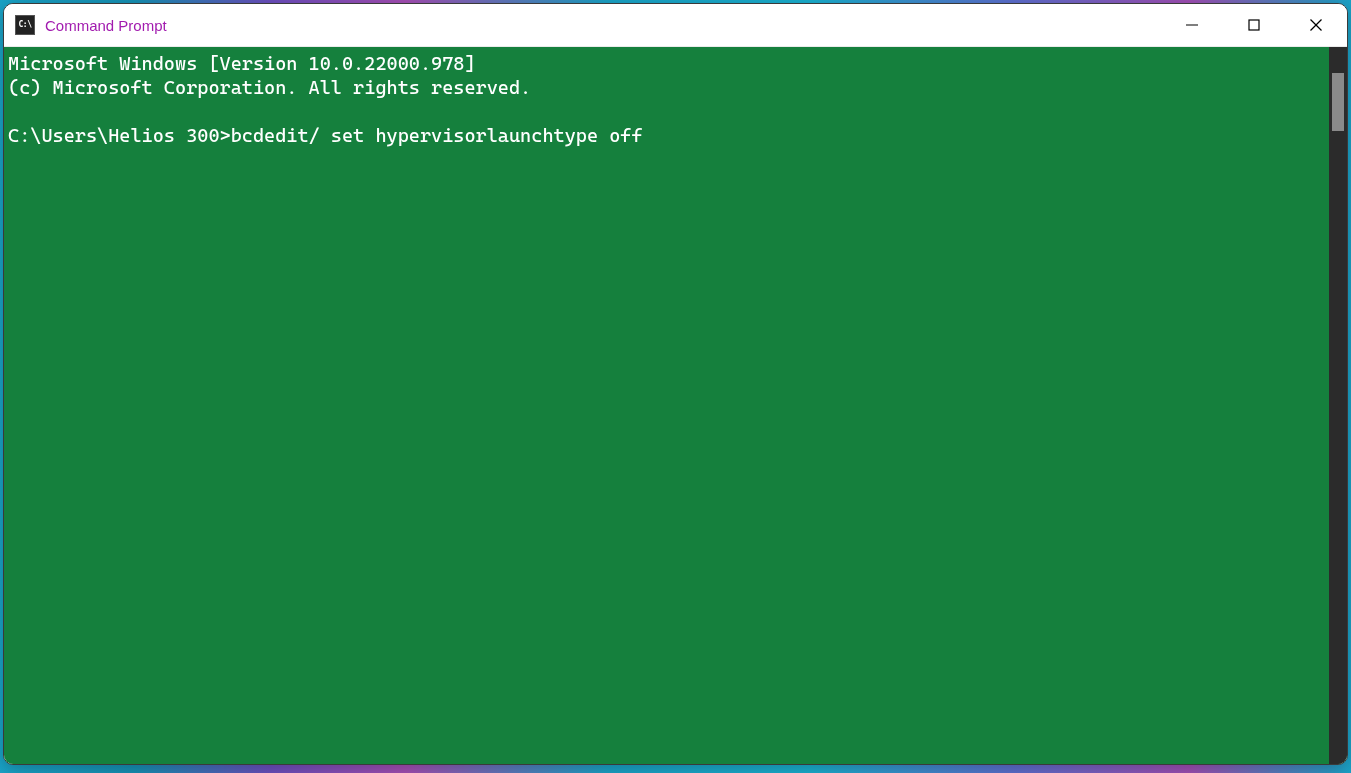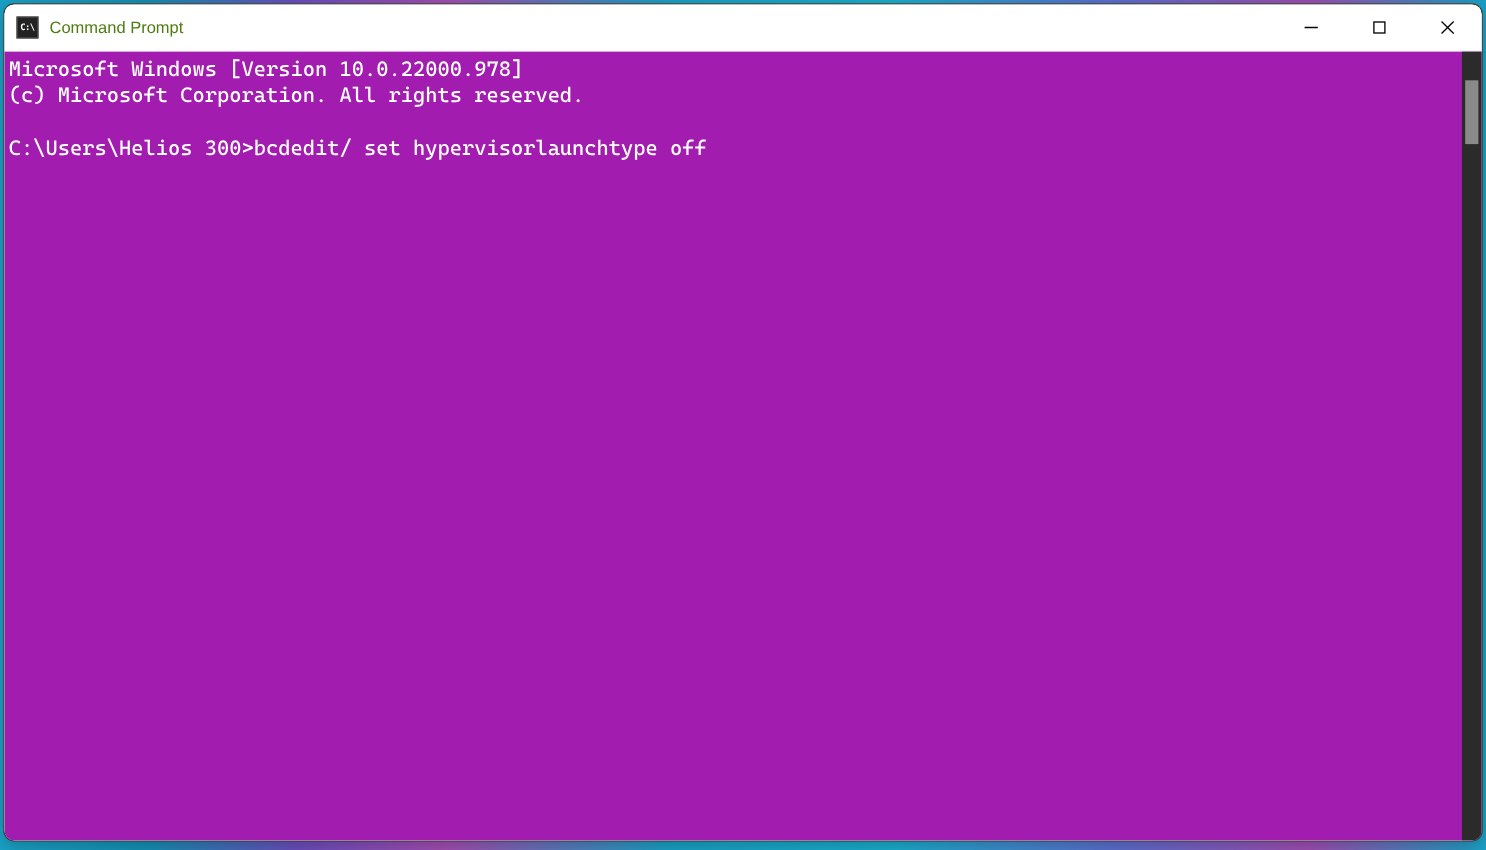--- a/index.html
+++ b/index.html
@@ -39,42 +39,42 @@
       align-items:center;
       justify-content:center;
     }
     .app-icon span {
       color:#fff;
       font: 700 8px/1 "Consolas", monospace;
       letter-spacing:-0.5px;
     }
     .title-text {
       font-size: 15px;
-      color: #4d7c0f;
+      color: #a21caf;
       flex: 0 0 auto;
     }
     .titlebar-spacer { flex: 1; }
     .win-controls { display: flex; height: 100%; }
     .win-btn {
       width: 62px;
       height: 100%;
       display: flex;
       align-items: center;
       justify-content: center;
       background: transparent;
       border: none;
       cursor: pointer;
     }
     .win-btn svg { width: 14px; height: 14px; stroke: #000; stroke-width: 1.2; fill: none; }
 
     .client {
       position: absolute;
       left: 0; top: 43px;
       right: 0; bottom: 0;
-      background: #a21caf;
+      background: #15803d;
       display: flex;
     }
     .terminal {
       flex: 1;
       padding: 4px 4px 4px 4px;
       font-family: "Consolas", "Cascadia Mono", monospace;
       font-size: 19px;
       line-height: 24px;
       color: #ffffff;
       white-space: pre;

